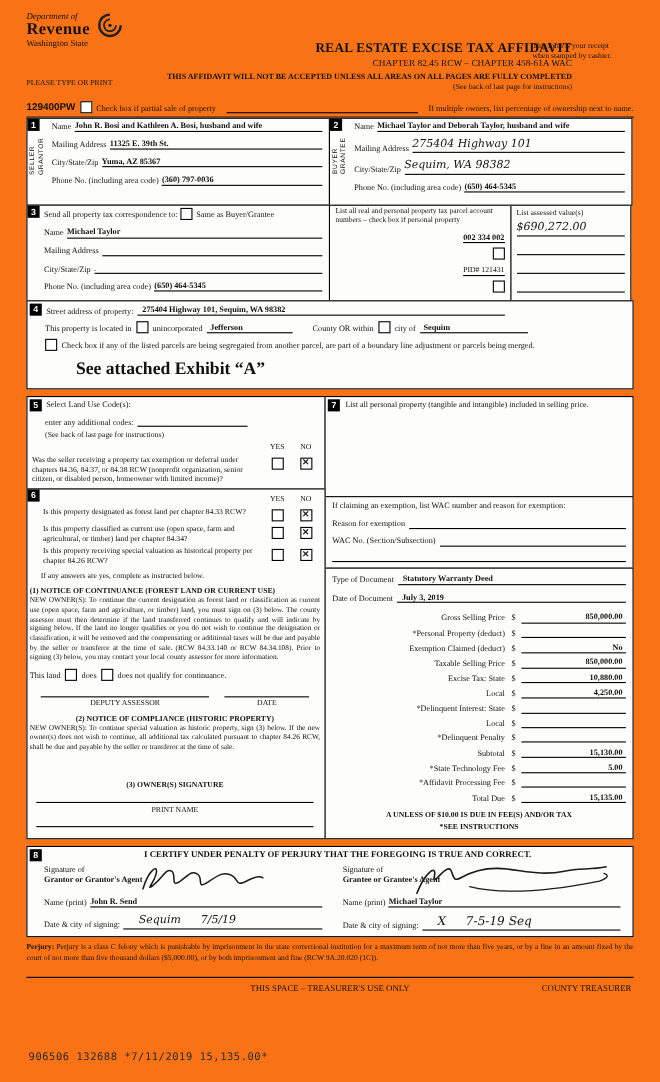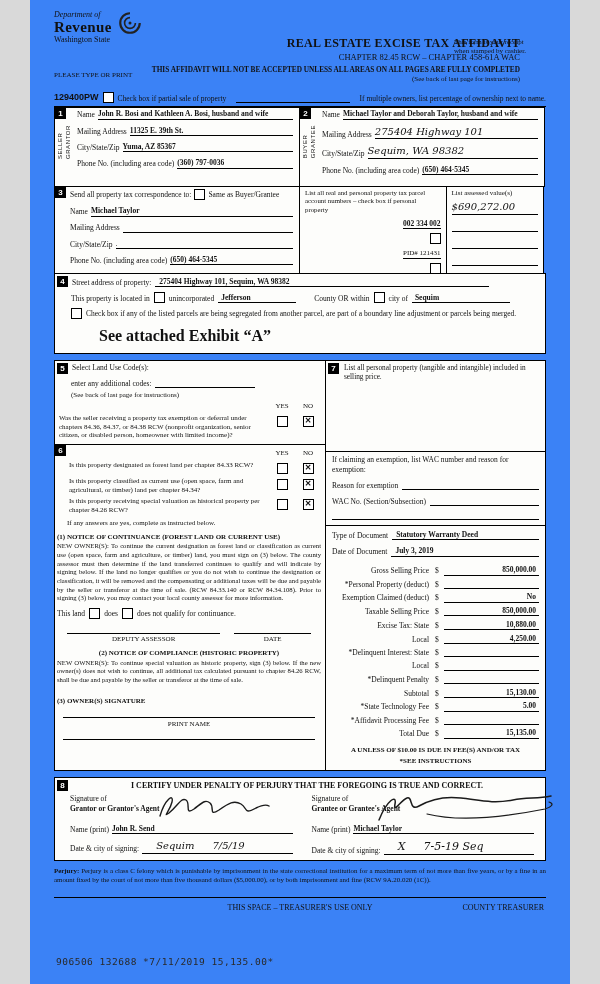--- a/index.html
+++ b/index.html
@@ -1,16 +1,16 @@
 <!DOCTYPE html>
 <html><head>
 <meta charset="utf-8">
 <style>
   html,body{margin:0;padding:0;background:#d9d9d9;}
-  .page{width:540px;height:984px;background:#3b82f6;position:relative;margin:0 auto;
+  .page{width:600px;height:984px;background:#f97316;position:relative;margin:0 auto;
         font-family:"Liberation Serif",serif;color:#111;font-size:7.5px;line-height:1.25;
         padding:8px 24px;box-sizing:border-box;overflow:hidden;}
   .bold{font-weight:bold;}
   .box{border:1px solid #000;box-sizing:border-box;background:#fdfdfb;}
   .badge{display:inline-block;width:11px;height:11px;background:#000;color:#fff;font-size:8px;
          font-weight:bold;text-align:center;line-height:11px;font-family:"Liberation Sans",sans-serif;flex:0 0 auto;}
   .cb{display:inline-block;width:9px;height:9px;border:1px solid #000;font-size:8px;line-height:8px;
       text-align:center;font-weight:bold;vertical-align:-1px;background:#fff;flex:0 0 auto;overflow:hidden;}
   .fill{border-bottom:1px solid #000;display:inline-block;min-height:9px;}
   .hand{font-family:"DejaVu Serif",serif;font-style:italic;font-size:10px;font-weight:normal;}
@@ -79,21 +79,21 @@
   .sec6{margin-top:-1px;padding:2px 4px 4px 2px;position:relative;flex:1;}
   .sec6 .badge{position:absolute;left:0;top:0;}
   .ifyes{font-size:7px;margin-top:4px;padding-left:10px;}
   .ntitle{font-size:7px;font-weight:bold;margin-top:5px;}
   .ntitle.center{text-align:center;}
   .nbody{font-size:6.7px;text-align:justify;margin-top:1px;line-height:1.3;}
   .qualline{display:flex;gap:4px;align-items:center;margin-top:5px;}
   .sigline{display:flex;gap:14px;margin-top:14px;padding:0 10px;}
   .sigcol{flex:2;border-top:1px solid #000;text-align:center;font-size:7px;padding-top:1px;}
   .sigcol.datecol{flex:1;}
-  .ownsig{text-align:left;font-size:7px;font-weight:bold;margin-top:12px;}
+  .ownsig{text-align:center;font-size:7px;font-weight:bold;margin-top:24px;}
   .ownline{border-bottom:1px solid #000;height:11px;margin:0 6px;}
   .printname{text-align:center;font-size:7px;margin-top:2px;}
   .sec7{min-height:92px;padding:2px 5px 4px 2px;}
   .s7head{display:flex;gap:5px;}
   .s7text{flex:1;font-size:7.3px;}
   .exempt{margin-top:-1px;min-height:66px;padding:3px 6px 5px 6px;}
   .exrow{display:flex;align-items:flex-end;gap:4px;margin-top:6px;}
   .exrow .fill{flex:1;}
   .exline{border-bottom:1px solid #000;height:11px;margin-top:2px;}
   .docfees{margin-top:-1px;flex:1;padding:4px 6px 5px 6px;display:flex;flex-direction:column;}

